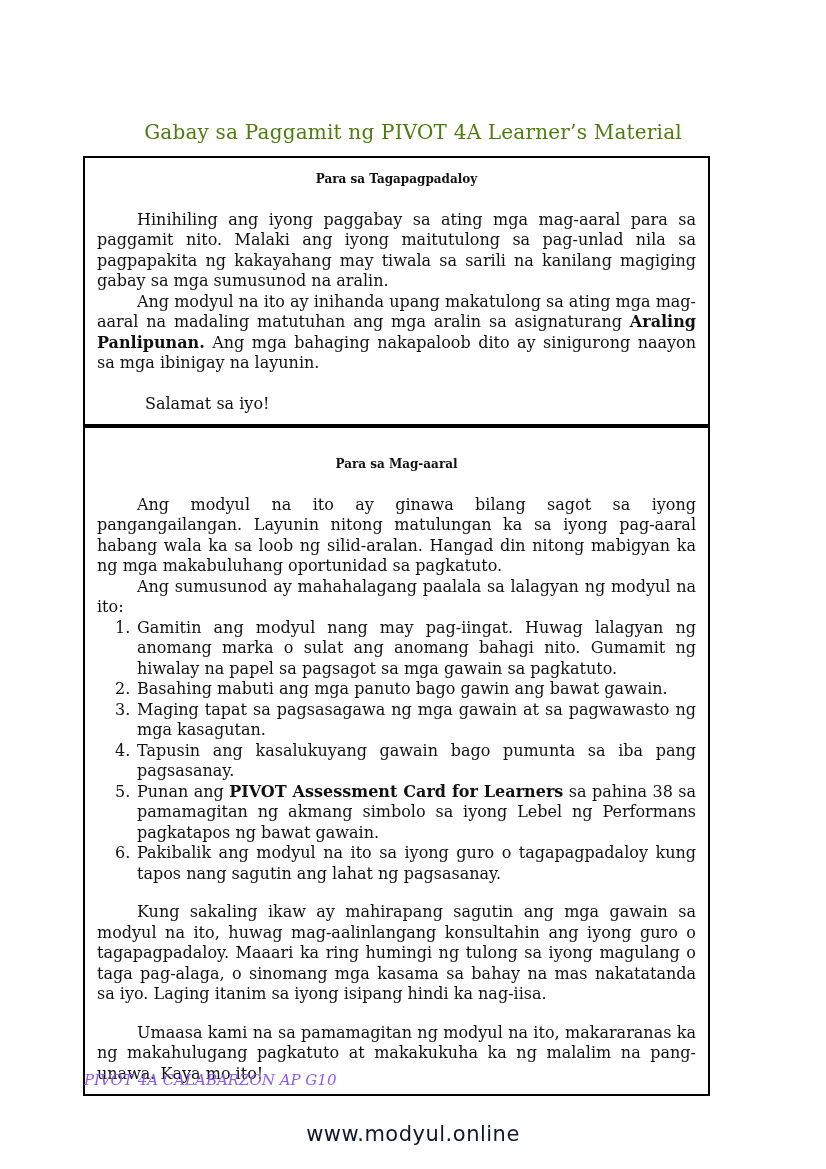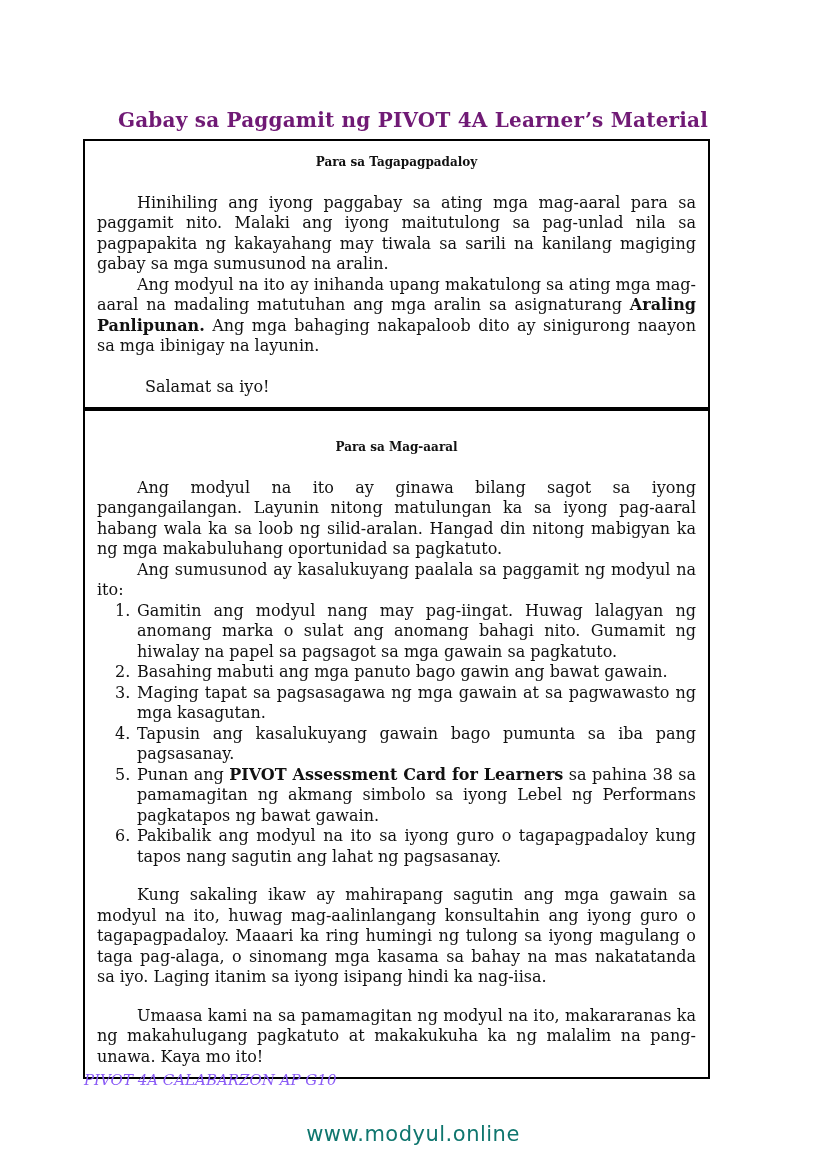--- a/index.html
+++ b/index.html
@@ -9,27 +9,27 @@
     font-family: "DejaVu Serif", "Liberation Serif", serif;
     color: #111111;
   }
   .page {
     position: relative;
     width: 826px; height: 1169px;
     background: #ffffff;
     overflow: hidden;
   }
   .page-title {
-    margin: 0;
+    margin: 12px;
     padding-top: 108px;
     text-align: center;
     font-size: 20px;
-    font-weight: bold;
+    font-weight: normal;
     letter-spacing: 0.2px;
-    color: #701a75;
+    color: #4d7c0f;
   }
   .box {
     box-sizing: border-box;
     margin-left: 83px;
     width: 627px;
     border: 2.5px solid #000000;
     padding: 11px 12px 10px 12px;
     font-size: 16px;
     line-height: 20.5px;
     text-align: justify;
@@ -56,42 +56,42 @@
     font-size: 15px;
     color: #8b5cf6;
   }
   .watermark {
     position: absolute;
     left: 0; top: 1122px;
     width: 826px;
     text-align: center;
     font-family: "DejaVu Sans", "Liberation Sans", sans-serif;
     font-size: 21px;
-    color: #0f766e;
+    color: #0f172a;
     letter-spacing: 0.5px;
   }
 </style>
 </head>
 <body>
 
 <div class="page">
 
   <h1 class="page-title">Gabay sa Paggamit ng PIVOT 4A Learner’s Material</h1>
 
   <div class="box box-1">
     <div class="box-heading">Para sa Tagapagpadaloy</div>
     <p class="para">Hinihiling ang iyong paggabay sa ating mga mag-aaral para sa paggamit nito. Malaki ang iyong maitutulong sa pag-unlad nila sa pagpapakita ng kakayahang may tiwala sa sarili na kanilang magiging gabay sa mga sumusunod na aralin.</p>
     <p class="para"><span>Ang modyul na ito ay inihanda upang makatulong sa ating mga mag-aaral na madaling matutuhan ang mga aralin sa asignaturang </span><strong>Araling Panlipunan.</strong><span> Ang mga bahaging nakapaloob dito ay sinigurong naayon sa mga ibinigay na layunin.</span></p>
     <p class="para salamat">Salamat sa iyo!</p>
   </div>
 
   <div class="box box-2">
     <div class="box-heading">Para sa Mag-aaral</div>
     <p class="para">Ang modyul na ito ay ginawa bilang sagot sa iyong pangangailangan. Layunin nitong matulungan ka sa iyong pag-aaral habang wala ka sa loob ng silid-aralan. Hangad din nitong mabigyan ka ng mga makabuluhang oportunidad sa pagkatuto.</p>
-    <p class="para">Ang sumusunod ay kasalukuyang paalala sa paggamit ng modyul na ito:</p>
+    <p class="para">Ang sumusunod ay mahahalagang paalala sa lalagyan ng modyul na ito:</p>
 
     <div class="inst-list">
       <div class="inst-item">
         <span class="num">1.</span>
         <span class="li-text">Gamitin ang modyul nang may pag-iingat. Huwag lalagyan ng anomang marka o sulat ang anomang bahagi nito. Gumamit ng hiwalay na papel sa pagsagot sa mga gawain sa pagkatuto.</span>
       </div>
       <div class="inst-item">
         <span class="num">2.</span>
         <span class="li-text">Basahing mabuti ang mga panuto bago gawin ang bawat gawain.</span>
       </div>

